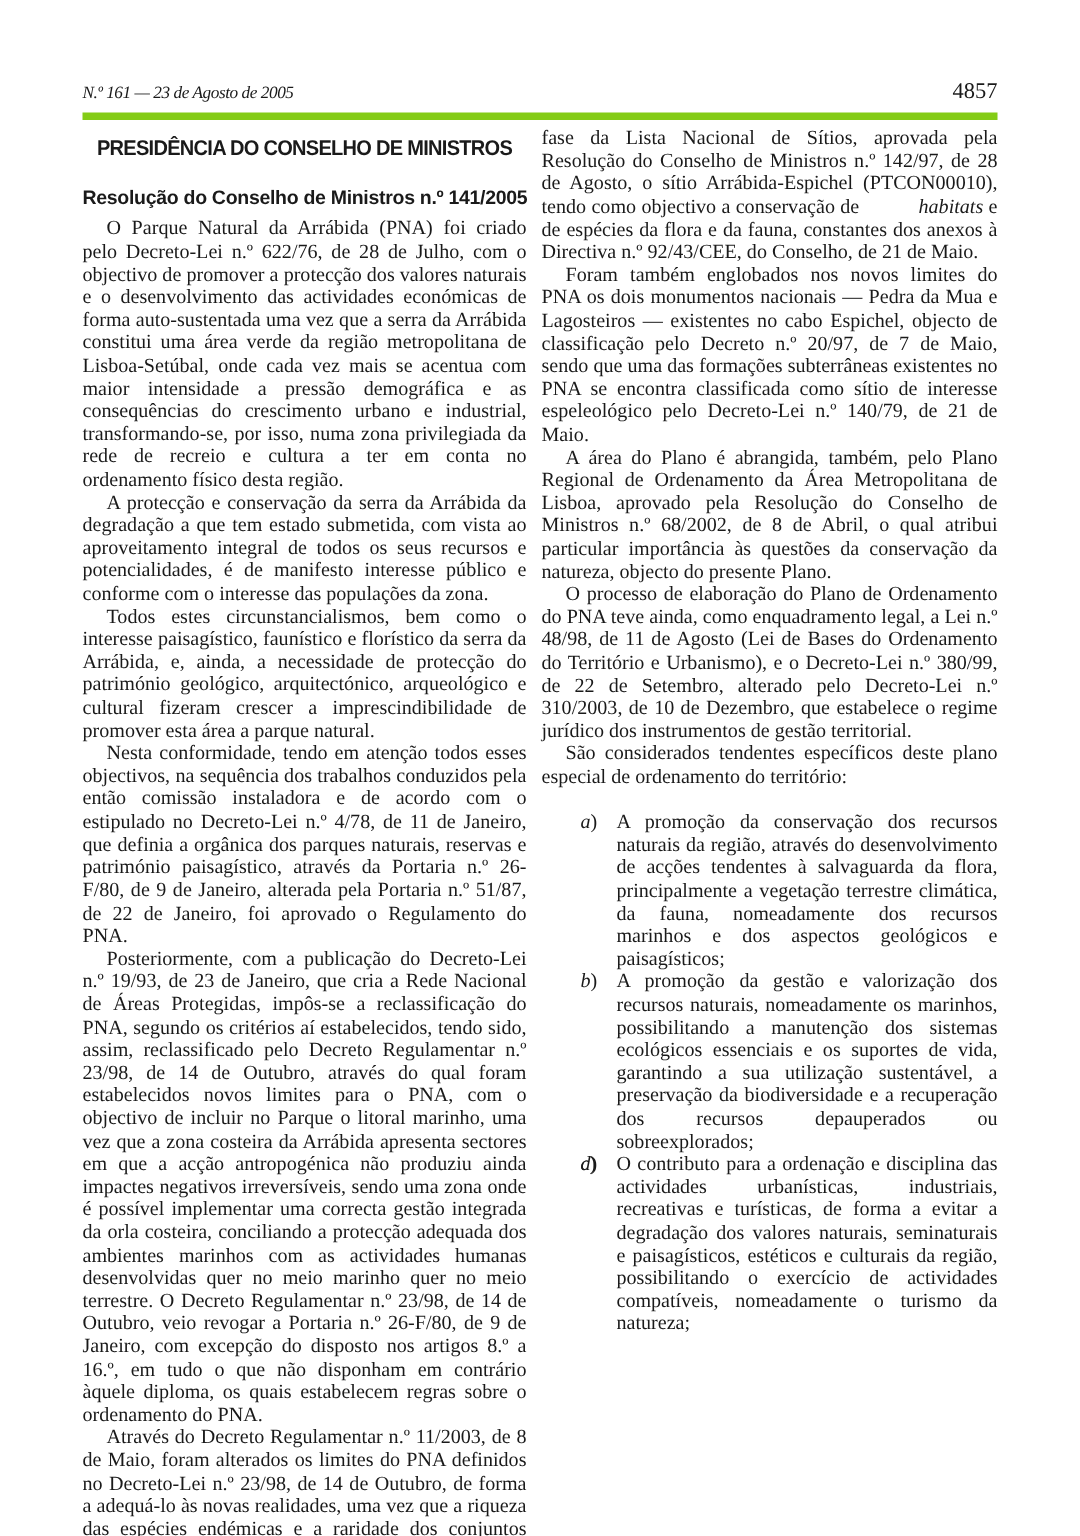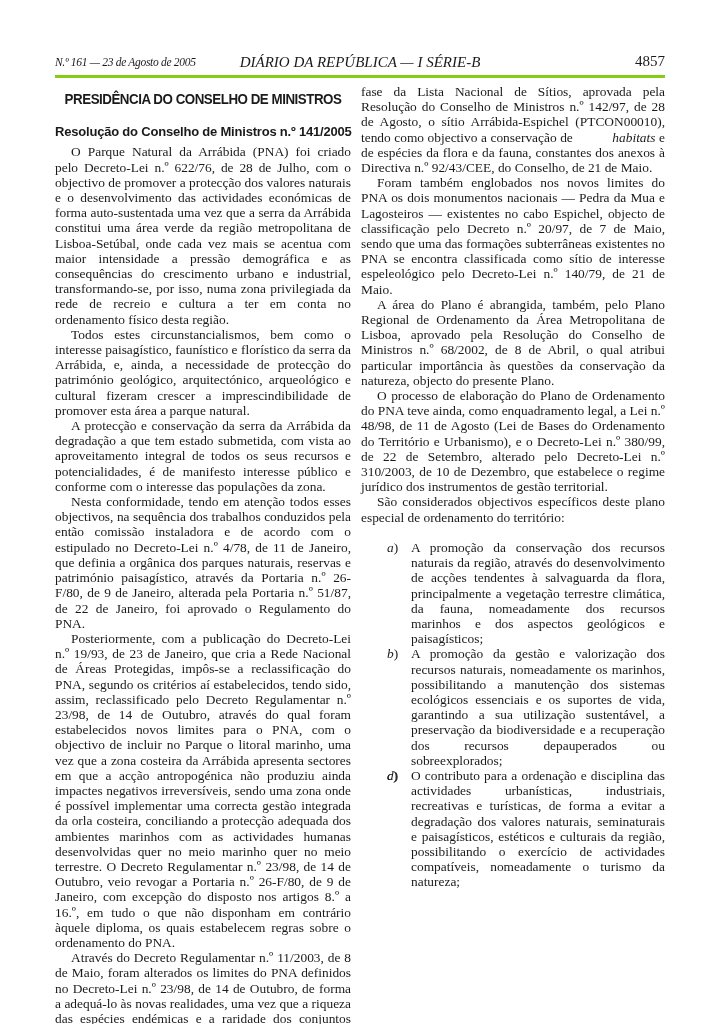--- a/index.html
+++ b/index.html
@@ -3,21 +3,21 @@
   <meta charset="utf-8">
   <style>
     html, body { margin: 0; padding: 0; background: #ffffff; }
     body {
       width: 720px; height: 1024px; position: relative; overflow: hidden;
       font-family: "Liberation Serif", "DejaVu Serif", serif;
       color: #1a1a1a;
     }
     .header {
       position: absolute; left: 55px; top: 55px; width: 610px; height: 20px;
-      border-bottom: 3px solid #84cc16;
+      border-bottom: 5px solid #84cc16;
       font-family: "Liberation Serif", serif; font-style: italic;
     }
     .header .left { position: absolute; left: 0; top: 1px; font-size: 11.5px; letter-spacing: -0.3px; }
     .header .center { position: absolute; left: 0; right: 0; top: -1px; text-align: center; font-size: 15px; letter-spacing: 0px; }
     .header .right { position: absolute; right: 0; top: -2px; font-size: 15px; font-style: normal; }
     .col {
       position: absolute; top: 84px; width: 296px;
       font-size: 13.4px; line-height: 15.2px; text-align: justify;
       hyphens: manual;
     }
@@ -38,42 +38,41 @@
     .list li { position: relative; padding-left: 50px; margin-right: 0; }
     .list li .lbl { position: absolute; left: 26px; font-style: italic; }
     .list li .lbl .paren { font-style: normal; }
     i { font-style: italic; margin-left: 36px; }
   </style>
 </head>
 <body>
 
 <div class="header">
   <span class="left">N.º 161 — 23 de Agosto de 2005</span>
-  <span class="center">DIÁRIO DA REPÚBLICA — I SÉRIE-B</span>
   <span class="right">4857</span>
 </div>
 
 <div class="col left">
   <div class="ministry">PRESIDÊNCIA DO CONSELHO DE MINISTROS</div>
   <div class="resol">Resolução do Conselho de Ministros n.º 141/2005</div>
   <p>O Parque Natural da Arrábida (PNA) foi criado pelo Decreto-Lei n.º 622/76, de 28 de Julho, com o objectivo de promover a protecção dos valores naturais e o desenvolvimento das actividades económicas de forma auto-sustentada uma vez que a serra da Arrábida constitui uma área verde da região metropolitana de Lisboa-Setúbal, onde cada vez mais se acentua com maior intensidade a pressão demográfica e as consequências do crescimento urbano e industrial, transformando-se, por isso, numa zona privilegiada da rede de recreio e cultura a ter em conta no ordenamento físico desta região.</p>
+  <p>A protecção e conservação da serra da Arrábida da degradação a que tem estado submetida, com vista ao aproveitamento integral de todos os seus recursos e potencialidades, é de manifesto interesse público e conforme com o interesse das populações da zona.</p>
   <p>Todos estes circunstancialismos, bem como o interesse paisagístico, faunístico e florístico da serra da Arrábida, e, ainda, a necessidade de protecção do património geológico, arquitectónico, arqueológico e cultural fizeram crescer a imprescindibilidade de promover esta área a parque natural.</p>
-  <p>A protecção e conservação da serra da Arrábida da degradação a que tem estado submetida, com vista ao aproveitamento integral de todos os seus recursos e potencialidades, é de manifesto interesse público e conforme com o interesse das populações da zona.</p>
   <p>Nesta conformidade, tendo em atenção todos esses objectivos, na sequência dos trabalhos conduzidos pela então comissão instaladora e de acordo com o estipulado no Decreto-Lei n.º 4/78, de 11 de Janeiro, que definia a orgânica dos parques naturais, reservas e património paisagístico, através da Portaria n.º 26-F/80, de 9 de Janeiro, alterada pela Portaria n.º 51/87, de 22 de Janeiro, foi aprovado o Regulamento do PNA.</p>
   <p>Posteriormente, com a publicação do Decreto-Lei n.º 19/93, de 23 de Janeiro, que cria a Rede Nacional de Áreas Protegidas, impôs-se a reclassificação do PNA, segundo os critérios aí estabelecidos, tendo sido, assim, reclassificado pelo Decreto Regulamentar n.º 23/98, de 14 de Outubro, através do qual foram estabelecidos novos limites para o PNA, com o objectivo de incluir no Parque o litoral marinho, uma vez que a zona costeira da Arrábida apresenta sectores em que a acção antropogénica não produziu ainda impactes negativos irreversíveis, sendo uma zona onde é possível implementar uma correcta gestão integrada da orla costeira, conciliando a protecção adequada dos ambientes marinhos com as actividades humanas desenvolvidas quer no meio marinho quer no meio terrestre. O Decreto Regulamentar n.º 23/98, de 14 de Outubro, veio revogar a Portaria n.º 26-F/80, de 9 de Janeiro, com excepção do disposto nos artigos 8.º a 16.º, em tudo o que não disponham em contrário àquele diploma, os quais estabelecem regras sobre o ordenamento do PNA.</p>
   <p><span>Através do Decreto Regulamentar n.º 11/2003, de 8 de Maio, foram alterados os limites do PNA definidos no Decreto-Lei n.º 23/98, de 14 de Outubro, de forma a adequá-lo às novas realidades, uma vez que a riqueza das espécies endémicas e a raridade dos conjuntos florístico e faunístico, assim como o bom estado de conservação de alguns dos </span></p>
 
 </div>
 
 <div class="col right">
   <p class="noindent"><span>fase da Lista Nacional de Sítios, aprovada pela Resolução do Conselho de Ministros n.º 142/97, de 28 de Agosto, o sítio Arrábida-Espichel (PTCON00010), tendo como objectivo a conservação de </span><i>habitats</i><span> e de espécies da flora e da fauna, constantes dos anexos à Directiva n.º 92/43/CEE, do Conselho, de 21 de Maio.</span></p>
   <p>Foram também englobados nos novos limites do PNA os dois monumentos nacionais — Pedra da Mua e Lagosteiros — existentes no cabo Espichel, objecto de classificação pelo Decreto n.º 20/97, de 7 de Maio, sendo que uma das formações subterrâneas existentes no PNA se encontra classificada como sítio de interesse espeleológico pelo Decreto-Lei n.º 140/79, de 21 de Maio.</p>
   <p>A área do Plano é abrangida, também, pelo Plano Regional de Ordenamento da Área Metropolitana de Lisboa, aprovado pela Resolução do Conselho de Ministros n.º 68/2002, de 8 de Abril, o qual atribui particular importância às questões da conservação da natureza, objecto do presente Plano.</p>
   <p>O processo de elaboração do Plano de Ordenamento do PNA teve ainda, como enquadramento legal, a Lei n.º 48/98, de 11 de Agosto (Lei de Bases do Ordenamento do Território e Urbanismo), e o Decreto-Lei n.º 380/99, de 22 de Setembro, alterado pelo Decreto-Lei n.º 310/2003, de 10 de Dezembro, que estabelece o regime jurídico dos instrumentos de gestão territorial.</p>
-  <p>São considerados objectivos específicos deste plano especial de ordenamento do território:</p>
+  <p>São considerados tendentes específicos deste plano especial de ordenamento do território:</p>
   <ul class="list">
     <li><span class="lbl"><span>a</span><span class="paren">)</span></span><span>A promoção da conservação dos recursos naturais da região, através do desenvolvimento de acções tendentes à salvaguarda da flora, principalmente a vegetação terrestre climática, da fauna, nomeadamente dos recursos marinhos e dos aspectos geológicos e paisagísticos;</span></li>
     <li><span class="lbl"><span>b</span><span class="paren">)</span></span><span>A promoção da gestão e valorização dos recursos naturais, nomeadamente os marinhos, possibilitando a manutenção dos sistemas ecológicos essenciais e os suportes de vida, garantindo a sua utilização sustentável, a preservação da biodiversidade e a recuperação dos recursos depauperados ou sobreexplorados;</span></li>
     <li><span class="lbl"><span>c</span><span class="paren">)</span></span></li>
     <li><span class="lbl"><span>d</span><span class="paren">)</span></span><span>O contributo para a ordenação e disciplina das actividades urbanísticas, industriais, recreativas e turísticas, de forma a evitar a degradação dos valores naturais, seminaturais e paisagísticos, estéticos e culturais da região, possibilitando o exercício de actividades compatíveis, nomeadamente o turismo da natureza;</span></li>
 
   </ul>
 
 </div>
 

